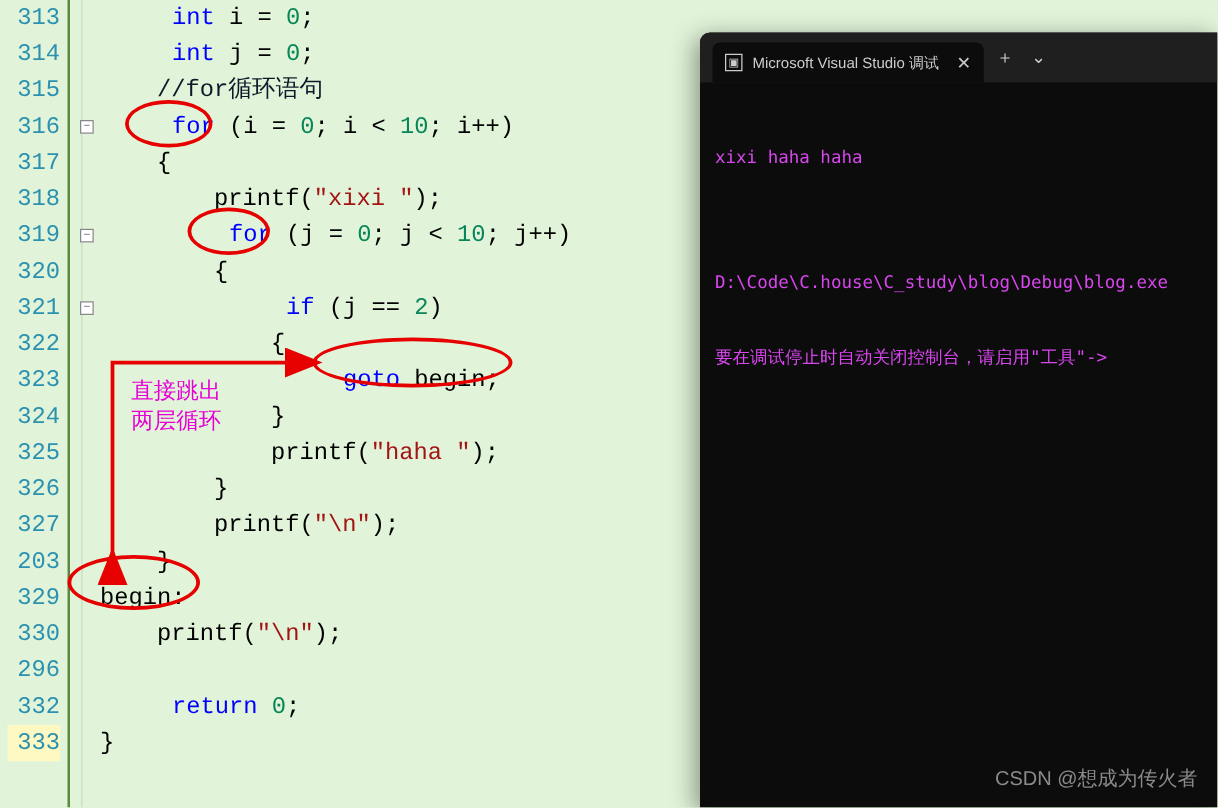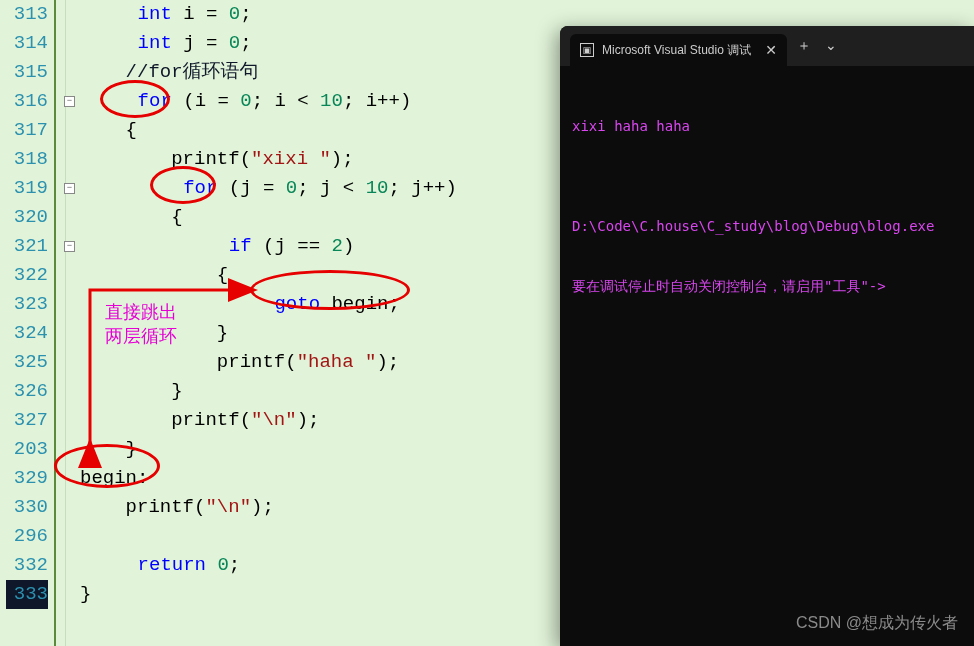--- a/index.html
+++ b/index.html
@@ -25,21 +25,21 @@
       text-align: right;
       padding-right: 6px;
       color: #2b91af;
       font-size: 19px;
       line-height: 29px;
       user-select: none;
       background: #e1f4d9;
       position: relative;
     }
     .gutter .ln { height: 29px; }
-    .gutter .ln.current { background: #0f172a; }
+    .gutter .ln.current { background: #fef9c3; }
     .code-bg {
       position: absolute;
       left: 48px;
       top: 0;
       width: 12px;
       height: 100%;
       border-left: 2px solid #5a8a3a;
       border-right: 1px solid #c8dcc0;
     }
     .fold-col {

